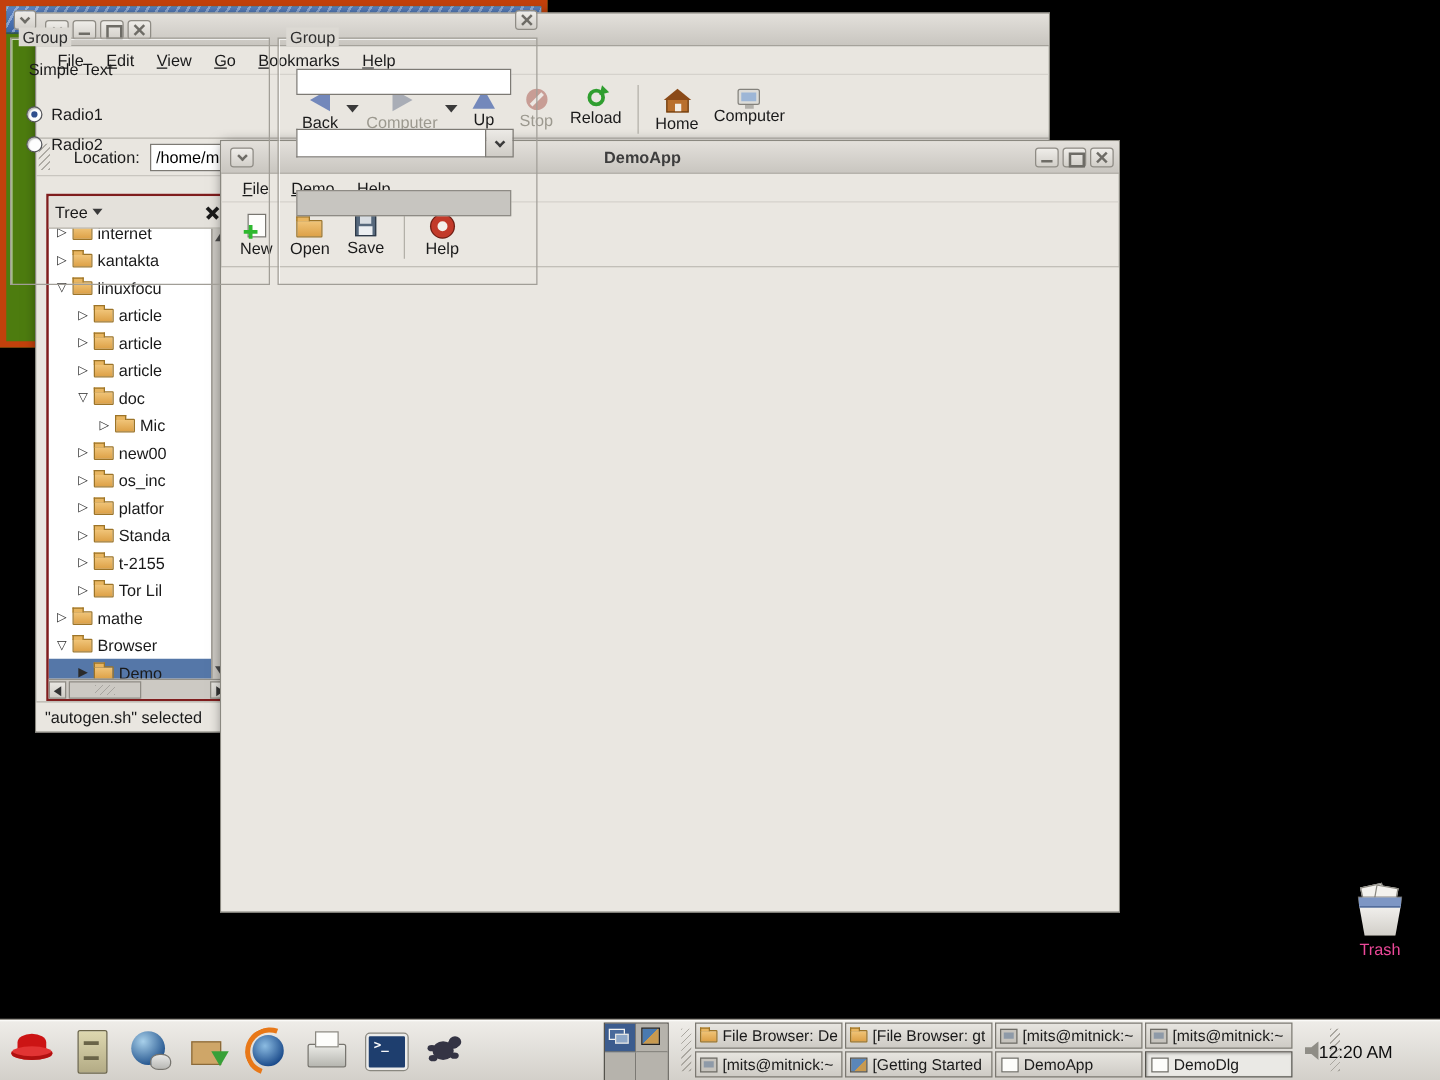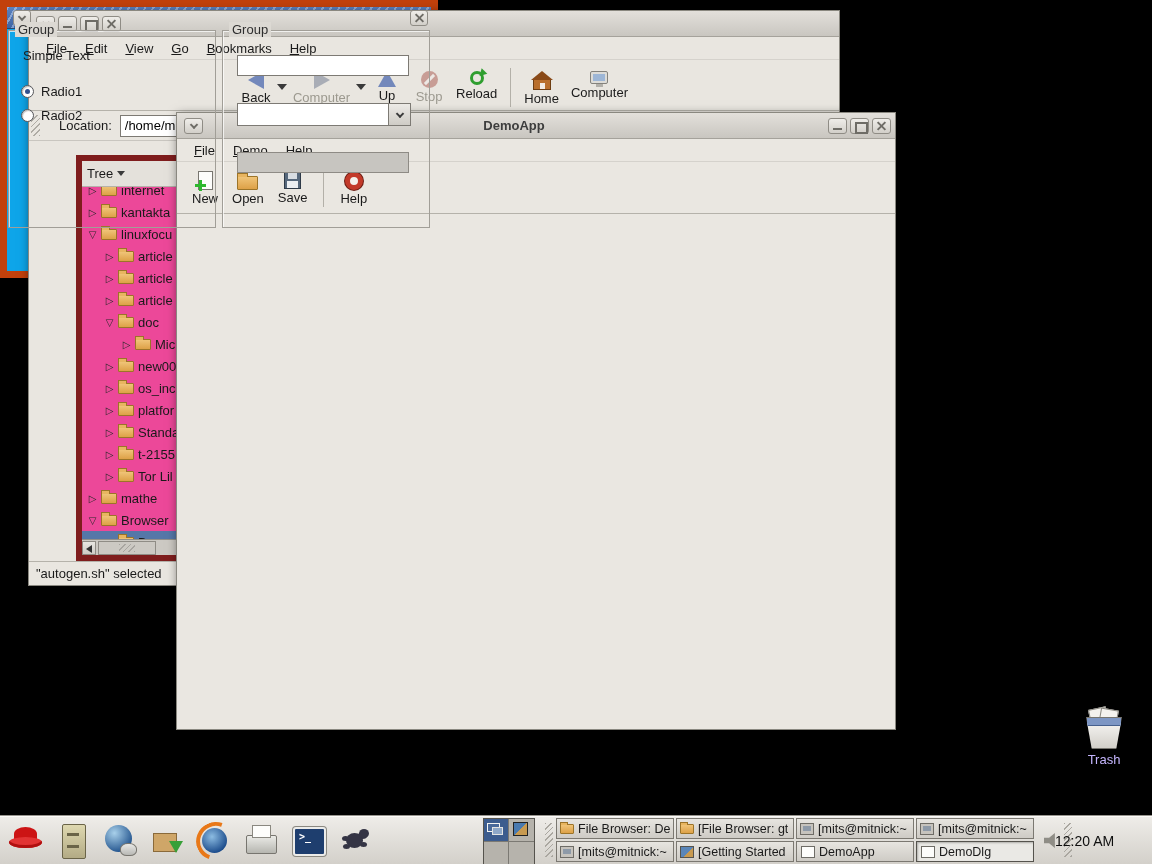--- a/index.html
+++ b/index.html
@@ -46,21 +46,21 @@
   .icon-home::before { content:""; position:absolute; left:-3px; top:-9px; border-left:11px solid transparent; border-right:11px solid transparent; border-bottom:9px solid #8a4a18; }
   .icon-home::after { content:""; position:absolute; left:6px; bottom:0; width:5px; height:6px; background:#f2ece4; }
   .icon-computer { position:relative; width:18px; height:13px; background:#dddcd8; border:1px solid #84827c; border-radius:2px; }
   .icon-computer::before { content:""; position:absolute; left:2px; top:2px; width:12px; height:7px; background:#9db6d6; }
   .icon-computer::after { content:""; position:absolute; left:5px; bottom:-4px; width:7px; height:3px; background:#b2b0aa; }
 
   .locationbar { height:30px; display:flex; align-items:center; border-bottom:1px solid #c9c6c0; }
   .loc-label { margin:0 8px 0 16px; }
   .loc-input { width:120px; height:22px; border:1px solid #7d7a74; background:#fff; padding:0 4px; font:13px "Liberation Sans",sans-serif; }
 
-  .fb-side { position:absolute; left:8px; top:144px; width:147px; bottom:24px; border:6px solid #7f1d1d; background:#ec4899;margin-left:39px; }
+  .fb-side { position:absolute; left:8px; top:144px; width:147px; bottom:24px; border:2px solid #7f1d1d; background:#ffffff; }
   .side-header { height:26px; display:flex; align-items:center; border-bottom:1px solid #b5b2aa; background:#e4e1db; padding:0 5px; }
   .side-header .hdr-label { margin-right:4px; }
   .hdr-chev { width:0; height:0; border-left:4px solid transparent; border-right:4px solid transparent; border-top:5px solid #3a3a3a; }
   .hdr-close { position:relative; margin-left:auto; width:14px; height:14px; }
   .hdr-close::before,.hdr-close::after { content:""; position:absolute; left:1px; top:6px; width:12px; height:2.5px; background:#1a1a1a; }
   .hdr-close::before { transform:rotate(45deg); } .hdr-close::after { transform:rotate(-45deg); }
   .tree-view { position:absolute; left:0; right:13px; top:26px; bottom:16px; overflow:hidden; }
   .tree-rows { margin-top:-8px; }
   .tree-row { height:22px; display:flex; align-items:center; white-space:nowrap; overflow:hidden; }
   .tree-row.selected { background:#5577a8; }
@@ -91,21 +91,21 @@
   .icon-new-document::after { content:""; position:absolute; left:-4px; bottom:-2px; width:11px; height:11px;
      background:linear-gradient(#2eb82e,#2eb82e) center/11px 3px no-repeat, linear-gradient(#2eb82e,#2eb82e) center/3px 11px no-repeat; }
   .icon-open-folder { position:relative; width:21px; height:14px; background:linear-gradient(#f0c478,#dda147); border:1px solid #9c7428; border-radius:1px; margin-top:4px; }
   .icon-open-folder::before { content:""; position:absolute; left:-1px; top:-4px; width:9px; height:3px; background:#e8b560; border:1px solid #9c7428; border-bottom:none; }
   .icon-save-floppy { position:relative; width:17px; height:17px; background:#56687c; border:1px solid #2e3a48; }
   .icon-save-floppy::before { content:""; position:absolute; left:3px; top:0; width:9px; height:6px; background:#d8dde2; }
   .icon-save-floppy::after { content:""; position:absolute; left:2px; bottom:0; width:11px; height:7px; background:#eceff2; }
   .icon-help-lifebuoy { width:18px; height:18px; border-radius:50%; border:5px solid #c23a2a; background:#f4f1ec; box-shadow:0 0 0 1px #6e1e14; }
 
   
-  #dlg { left:352px; top:315px; width:438px; height:278px; background:#0ea5e9; border:7px solid #c2410c; box-shadow:2px 3px 10px rgba(0,0,0,.5); }
+  #dlg { left:352px; top:315px; width:438px; height:278px; background:#4d7c0f; border:5px solid #c2410c; box-shadow:2px 3px 10px rgba(0,0,0,.5); }
   .dlg-titlebar { height:22px; display:flex; align-items:center; padding:0 3px;
      background-image:repeating-linear-gradient(120deg,rgba(215,228,248,.45) 0 2px,rgba(0,0,0,0) 2px 7px), linear-gradient(#5b82c0,#3c64a4);
      border-bottom:1px solid #28456e; }
   .dlg-titlebar .title { flex:1; text-align:center; font-weight:bold; color:#fff; text-shadow:0 1px 1px #1e3a60; }
   .dlg-titlebar .wbtn { width:18px; height:16px; }
   .group { position:absolute; top:30px; height:198px; border:1px solid #a19e97; box-shadow:inset 1px 1px 0 rgba(255,255,255,.7); }
   .group-left { left:8px; width:208px; }
   .group-right { left:222px; width:208px; }
   .legend { position:absolute; top:-9px; left:6px; background:#dcd9d3; padding:0 3px; color:#2e2e2e; }
   .static-text { position:absolute; left:14px; top:17px; }
@@ -132,21 +132,21 @@
   .check-icon { width:11px; height:6px; border-left:3px solid #1fa21f; border-bottom:3px solid #1fa21f; transform:rotate(-45deg); margin-top:-4px; }
 
   
   .trash { position:absolute; left:1078px; top:708px; width:52px; text-align:center; }
   .trash-art { position:relative; width:40px; height:42px; margin:0 auto; }
   .paper { position:absolute; background:#f4f2ee; border:1px solid #8a8880; width:18px; height:12px; }
   .p1 { left:5px; top:0; transform:rotate(-12deg); }
   .p2 { left:16px; top:1px; transform:rotate(10deg); }
   .basket { position:absolute; left:2px; top:9px; width:36px; height:32px; background:linear-gradient(#fbfaf8,#d2cfc9); border:1px solid #77756f; clip-path:polygon(0 0,100% 0,84% 100%,16% 100%); }
   .basket::before { content:""; position:absolute; left:0; top:0; width:100%; height:7px; background:#7d96c4; border-bottom:1px solid #46608e; }
-  .trash-label { color:#c4b5fd; margin-top:2px; text-shadow:1px 1px 2px #000; }
+  .trash-label { color:#ec4899; margin-top:2px; text-shadow:1px 1px 2px #000; }
 
   
   #panel { position:absolute; left:0; bottom:0; width:1152px; height:49px; background:linear-gradient(#efede9,#d3d0ca); border-top:1px solid #97948d; box-shadow:inset 0 1px 0 #fbfaf8; }
   .launchers { position:absolute; left:5px; top:4px; display:flex; gap:5px; }
   .launcher { position:relative; width:42px; height:41px; }
   .name-main-menu-redhat::before { content:""; position:absolute; left:9px; top:7px; width:23px; height:14px; background:#cc1414; border-radius:60% 60% 15% 15%; }
   .name-main-menu-redhat::after { content:""; position:absolute; left:4px; top:17px; width:33px; height:11px; background:#e23434; border-radius:50%; box-shadow:inset 0 -3px 0 #b01010; }
   .name-file-manager::before { content:""; position:absolute; left:10px; top:4px; width:22px; height:33px; background:linear-gradient(#ded8b0,#b3ab85); border:1px solid #6a6448; border-radius:2px; }
   .name-file-manager::after { content:""; position:absolute; left:15px; top:13px; width:12px; height:3px; background:#6a6448; box-shadow:0 12px 0 #6a6448; }
   .name-web-browser::before { content:""; position:absolute; left:6px; top:5px; width:27px; height:27px; border-radius:50%; background:radial-gradient(circle at 35% 30%,#a8d0ea,#25568f 75%); }

